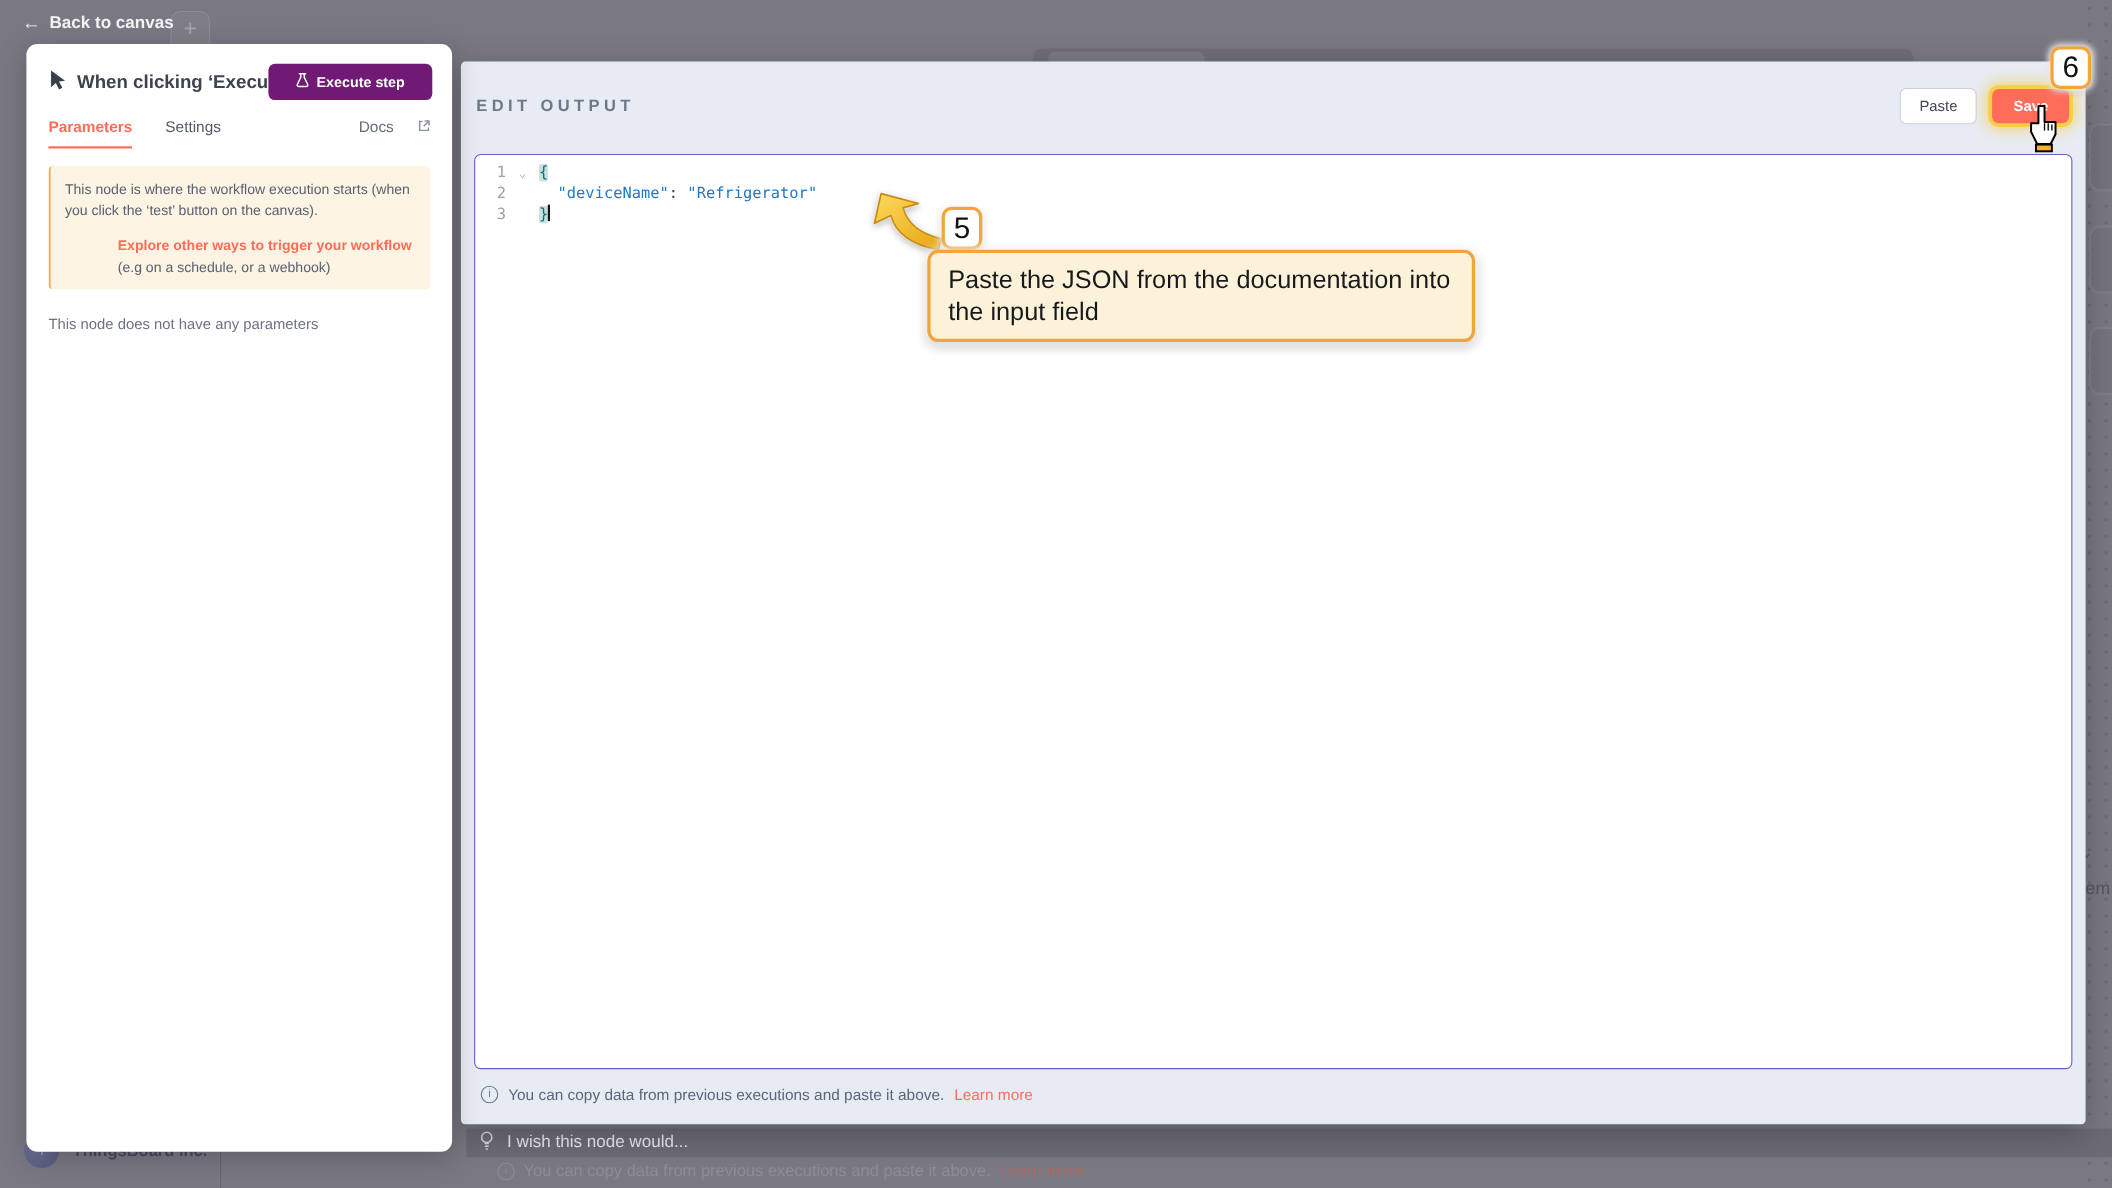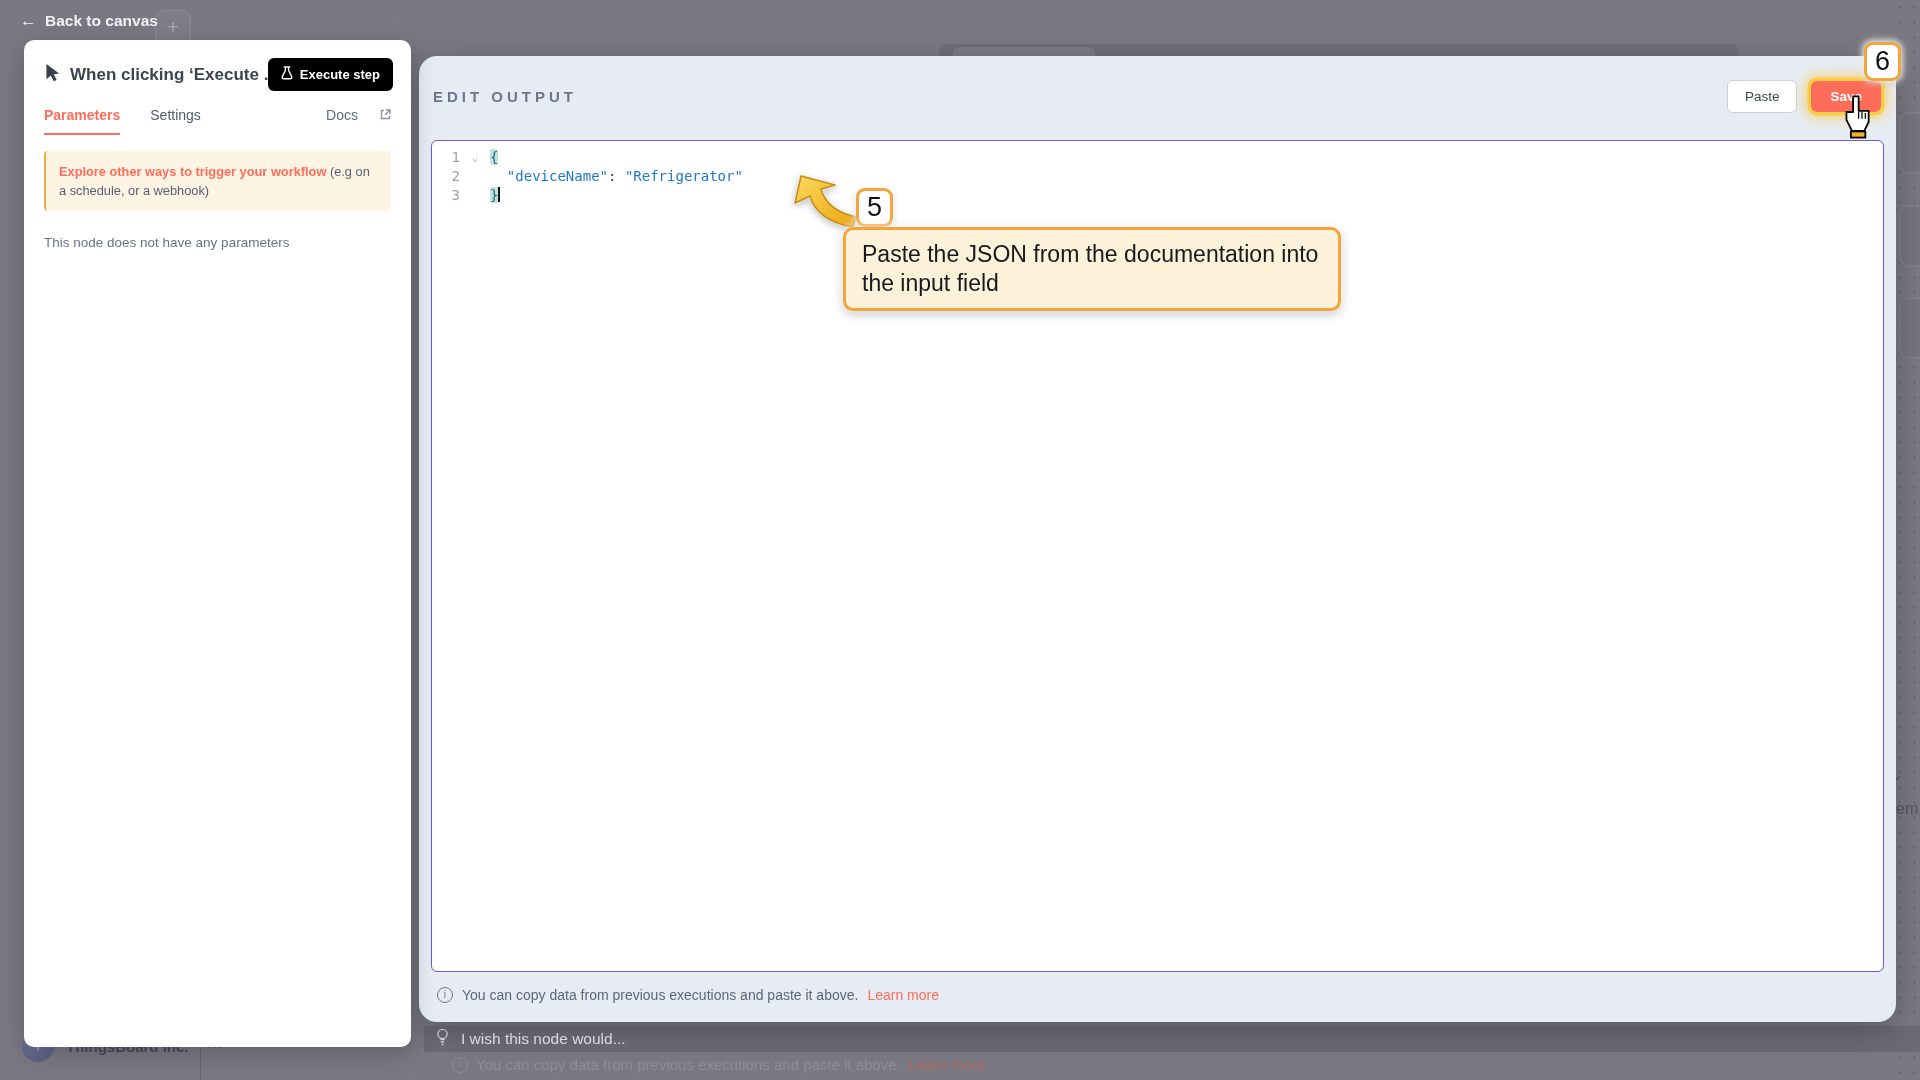--- a/index.html
+++ b/index.html
@@ -52,37 +52,37 @@
     align-items:center; gap:8px; color:#f2f2f5; font-size:15.5px; font-weight:700; cursor:pointer; }
   .back-arrow { font-size:17px; font-weight:400; }
 
   
   .node-panel { position:absolute; left:24px; top:40px; width:387px; height:1007px;
     background:#ffffff; border-radius:10px; z-index:5;
     box-shadow:0 6px 24px rgba(20,20,30,.25); }
   .np-header { display:flex; align-items:center; padding:18px 18px 0 20px; }
   .np-title { flex:1; margin-left:10px; color:#3e4350; font-size:17px; font-weight:600;
     white-space:nowrap; overflow:hidden; }
-  .exec-btn { display:flex; align-items:center; gap:7px; background:#000000; color:#fff;
-    border:none; border-radius:6px; padding:8px 13px; font-size:13px; font-weight:600;
+  .exec-btn { display:flex; align-items:center; gap:7px; background:#701a75; color:#fff;
+    border:none; border-radius:6px; padding:8px 25px; font-size:13px; font-weight:600;
     font-family:"Liberation Sans",sans-serif; cursor:pointer; }
   .np-tabs { display:flex; align-items:flex-start; margin-top:16px; padding:0 20px; }
   .tab { font-size:14px; padding-bottom:10px; cursor:pointer; }
   .tab-active { color:#ff6d5a; font-weight:600; border-bottom:2.5px solid #ff6d5a; }
   .tab-plain { color:#525a69; margin-left:30px; }
   .tab-docs { margin-left:auto; color:#626a7a; display:flex; align-items:center; gap:22px; }
   .np-notice { margin:16px 20px 0 20px; background:#fdf4e4; border-left:2px solid #f3aa4a;
     border-radius:4px; padding:11px 13px; font-size:12.8px; line-height:1.5; color:#596070; }
   .np-notice .notice-link { color:#ff6d5a; font-weight:700; cursor:pointer; }
   .np-notice p + p { margin-top:13px;margin-left:48px; }
   .np-empty { margin:24px 20px; color:#6b7383; font-size:13.5px; }
 
   
   .modal { position:absolute; left:419px; top:56px; width:1477px; height:966px;
-    background:#e7ecf4; border-radius:18px; z-index:3;
+    background:#e7ecf4; border-radius:4px; z-index:3;
     box-shadow:0 8px 30px rgba(20,20,30,.3); }
   .modal-header { display:flex; align-items:center; padding:24px 15px 0 14px; }
   .modal-title { flex:1; color:#6e7789; font-size:15px; font-weight:700; letter-spacing:4px; }
   .btn-cancel { background:#fff; border:1px solid #cbd0d9; border-radius:6px;
     padding:8px 17px; font-size:13.5px; color:#3f4654; cursor:pointer;
     font-family:"Liberation Sans",sans-serif; }
   .btn-save { margin-left:14px; background:#ff6d5a; border:none; border-radius:6px;
     padding:8px 19px; font-size:13.5px; color:#fff; font-weight:600; cursor:pointer;
     font-family:"Liberation Sans",sans-serif; position:relative; z-index:11;
     box-shadow:0 0 0 3.5px #f7ce46, 0 0 14px 5px rgba(250,200,60,.75); }
@@ -228,20 +228,21 @@
       <span>
         <svg width="11" height="11" viewBox="0 0 11 11" fill="none" stroke="#8a91a0" stroke-width="1.3">
           <path d="M4 1.5 H1.5 V9.5 H9.5 V7"></path>
             <path d="M6 1 h4 v4 M10 1 L5.2 5.8"></path>
         </svg>
       </span>
     </div>
   </div>
 
   <div class="np-notice">
+    <p>This node is where the workflow execution starts (when you click the ‘test’ button on the canvas).</p>
     <p><span class="notice-link">Explore other ways to trigger your workflow</span><span> (e.g on a schedule, or a webhook)</span></p>
   </div>
 
   <div class="np-empty">This node does not have any parameters</div>
 </div>
 
 <div class="anno" style="left:793px; top:170px; width:100px; height:64px;">
   <svg width="100" height="64" viewBox="0 0 100 64" style="filter: drop-shadow(0 0 2px rgba(255,255,255,.85)) drop-shadow(0 2px 3px rgba(0,0,0,.3));">
     <defs>
       <linearGradient id="gold" x1="0" y1="0" x2="1" y2="1">

